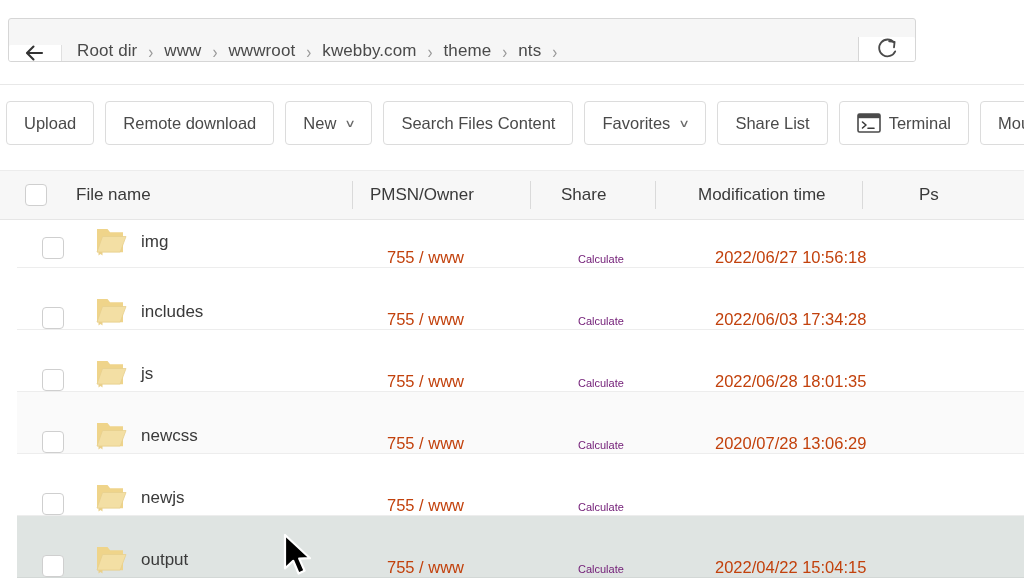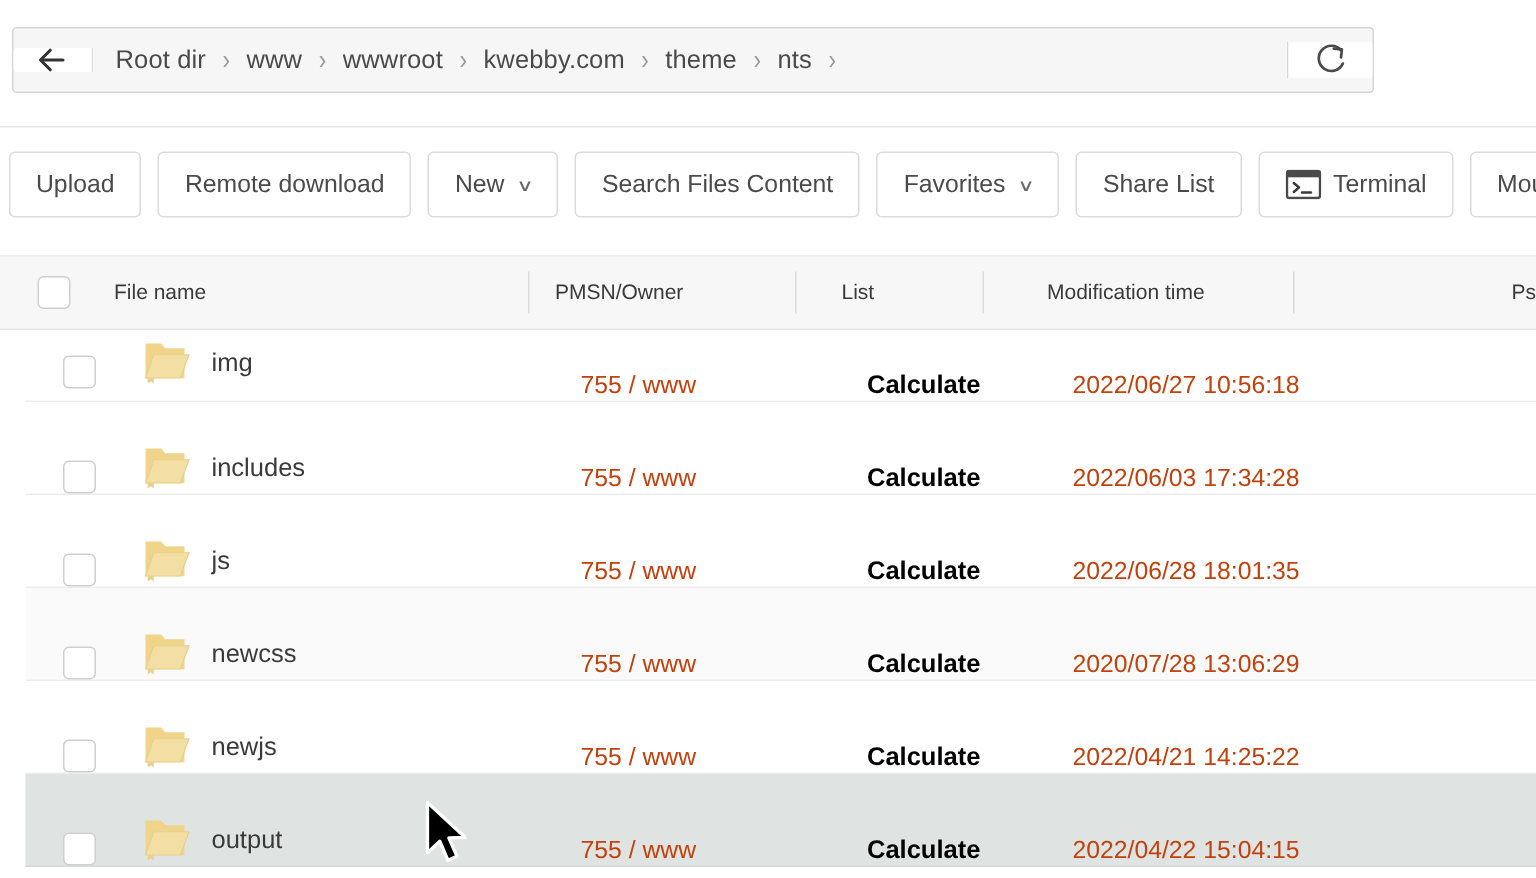--- a/index.html
+++ b/index.html
@@ -21,21 +21,21 @@
     position: absolute;
     left: 8px;
     top: 18px;
     width: 908px;
     height: 44px;
     box-sizing: border-box;
     border: 1px solid #d6d6d6;
     border-radius: 3px;
     background: #f6f6f6;
     display: flex;
-    align-items: center;
+    align-items: flex-end;
   }
   .crumb-back {
     width: 52px;
     background: #ffffff;
     border-right: 1px solid #e0e0e0;
     display: flex;
     align-items: center;
     justify-content: center;
     font-size: 19px;
     color: #333;
@@ -146,24 +146,24 @@
     height: 22px;
     box-sizing: border-box;
     border: 1px solid #cfcfcf;
     border-radius: 4px;
     background: #ffffff;
   }
   .col-name  { flex: 0 0 280px; padding-left: 4px; }
   .col-owner { flex: 0 0 178px; padding-left: 14px; }
   .col-size  { flex: 0 0 125px; padding-left: 13px; }
   .col-time  { flex: 0 0 207px; padding-left: 12px; }
-  .col-ps    { flex: 1 1 auto;  padding-left: 14px; text-align: right; }
+  .col-ps    { flex: 1 1 auto;  padding-left: 14px; }
 
   .thead .hlabel {
-    font-size: 14px;
+    font-size: 17px;
     color: #3a3a3a;
   }
   .vdiv {
     position: absolute;
     top: 10px;
     height: 28px;
     width: 1px;
     background: #dadada;
   }
 
@@ -190,23 +190,22 @@
   }
   .fname {
     font-size: 17px;
     color: #3a3a3a;
   }
   .txt {
     font-size: 16.5px;
     color: #c2410c;
   }
   .calc {
-    font-size: 17px;
-    color: #000000;
-    font-weight: bold;
+    font-size: 11px;
+    color: #701a75;
   }
 
   
   .folder { display: block; }
 
   
   .cursor {
     position: absolute;
     left: 282px;
     top: 533px;
@@ -290,21 +289,21 @@
     </div>
     <div class="col-name">
       <span class="hlabel">File name</span>
     </div>
     <div class="vdiv" style="left:352px;"></div>
     <div class="col-owner">
       <span class="hlabel">PMSN/Owner</span>
     </div>
     <div class="vdiv" style="left:530px;"></div>
     <div class="col-size">
-      <span class="hlabel">List</span>
+      <span class="hlabel">Share</span>
     </div>
     <div class="vdiv" style="left:655px;"></div>
     <div class="col-time">
       <span class="hlabel">Modification time</span>
     </div>
     <div class="vdiv" style="left:862px;"></div>
     <div class="col-ps">
       <span class="hlabel">Ps</span>
     </div>
   </div>
@@ -400,21 +399,20 @@
               <path d="M4 4 h10.5 l2.6 3.2 H30 v20 H4 Z" fill="#efd48a"></path>
               <path d="M4 27 L9.5 11.5 H33 L27.2 27 Z" fill="#f3dfa4"></path>
               <path d="M4 27 L9.5 11.5 H33 L27.2 27 Z" fill="none" stroke="#e7cf8e" stroke-width="0.8"></path>
               <path d="M5.5 27 h4 v3.6 l-2 -1.5 l-2 1.5 Z" fill="#ead08a"></path>
             </svg>
             <span class="fname">newjs</span>
           </div>
         </div>
         <div class="col-owner"><span class="txt">755 / www</span></div>
         <div class="col-size"><span class="calc">Calculate</span></div>
-        <div class="col-time"><span class="txt">2022/04/21 14:25:22</span></div>
         <div class="col-ps"></div>
       </div>
       <div class="row hover">
         <div class="cell-check">
           <div class="chk"></div>
         </div>
         <div class="col-name">
           <div class="namewrap">
             <svg width="34" height="34" viewBox="0 0 34 34" class="folder">
               <path d="M4 4 h10.5 l2.6 3.2 H30 v20 H4 Z" fill="#efd48a"></path>

